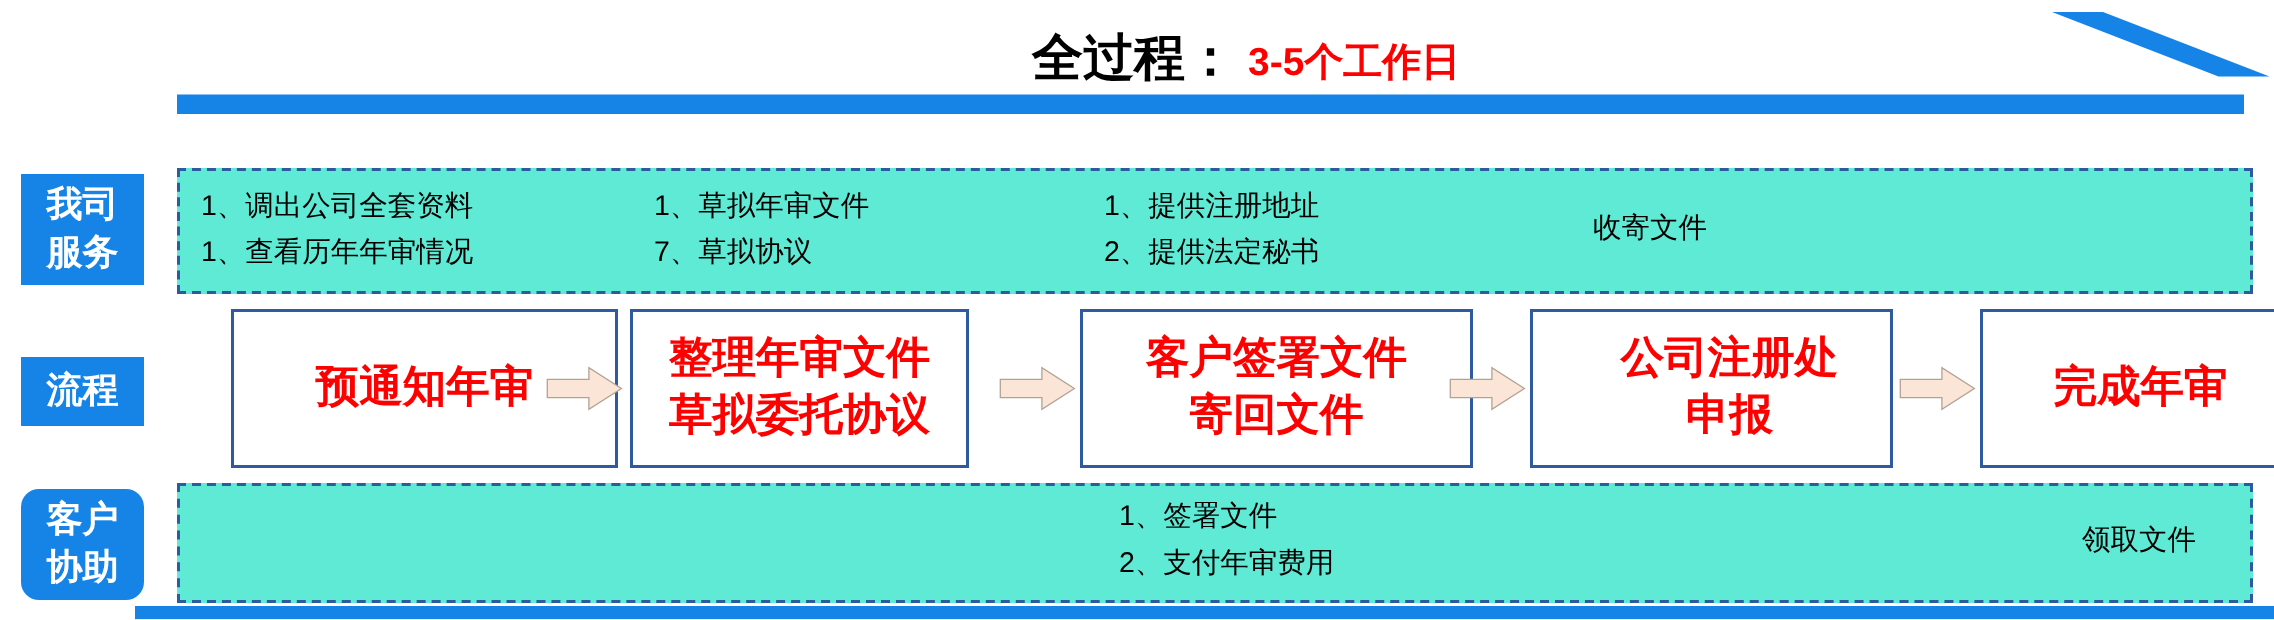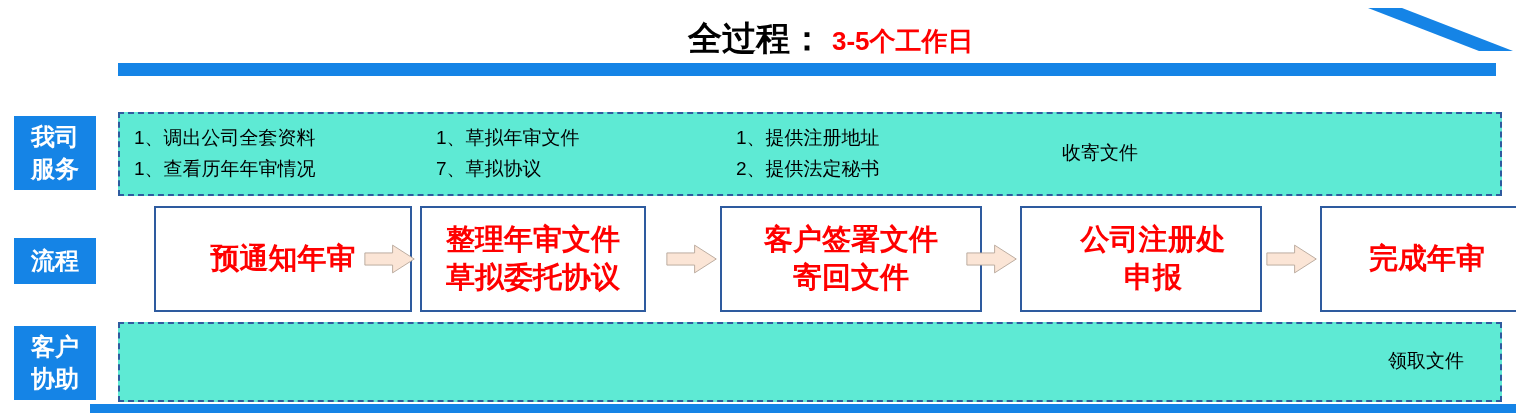--- a/index.html
+++ b/index.html
@@ -22,21 +22,21 @@
   
   .label-box{
     position:absolute;left:14px;width:82px;
     background:#1584E6;color:#ffffff;
     font-size:24px;font-weight:bold;line-height:1.32;
     display:flex;flex-direction:column;justify-content:center;align-items:center;
     text-align:center;
   }
   .label-service{top:116px;height:74px;}
   .label-process{top:238px;height:46px;}
-  .label-customer{top:326px;height:74px;}
+  .label-customer{top:326px;height:74px;border-radius:12px;}
   
   .dashed{
     position:absolute;left:118px;width:1384px;
     border:2px dashed #2E5B9F;background:#5eead4;box-sizing:border-box;
   }
   .panel-service{top:112px;height:84px;}
   .panel-customer{top:322px;height:80px;}
   .task-group{
     position:absolute;
     font-size:19px;color:#000000;line-height:1.62;white-space:nowrap;
@@ -144,20 +144,24 @@
     <div>申报</div>
   </div>
   <svg class="flow-arrow fa4" viewBox="0 0 60 36" xmlns="http://www.w3.org/2000/svg">
     <polygon points="1,11 33,11 33,2 58,18 33,34 33,25 1,25" fill="#FBE5D6" stroke="#B3A294" stroke-width="1"></polygon>
   </svg>
   <div class="step step5">
     <div>完成年审</div>
   </div>
 
   <div class="dashed panel-customer">
+    <div class="task-group cg1">
+      <div>1、签署文件</div>
+      <div>2、支付年审费用</div>
+    </div>
     <div class="task-group cg2">
       <div>领取文件</div>
     </div>
   </div>
 
   <div class="bottom-bar"></div>
 
 </div>
 
 </body></html>

